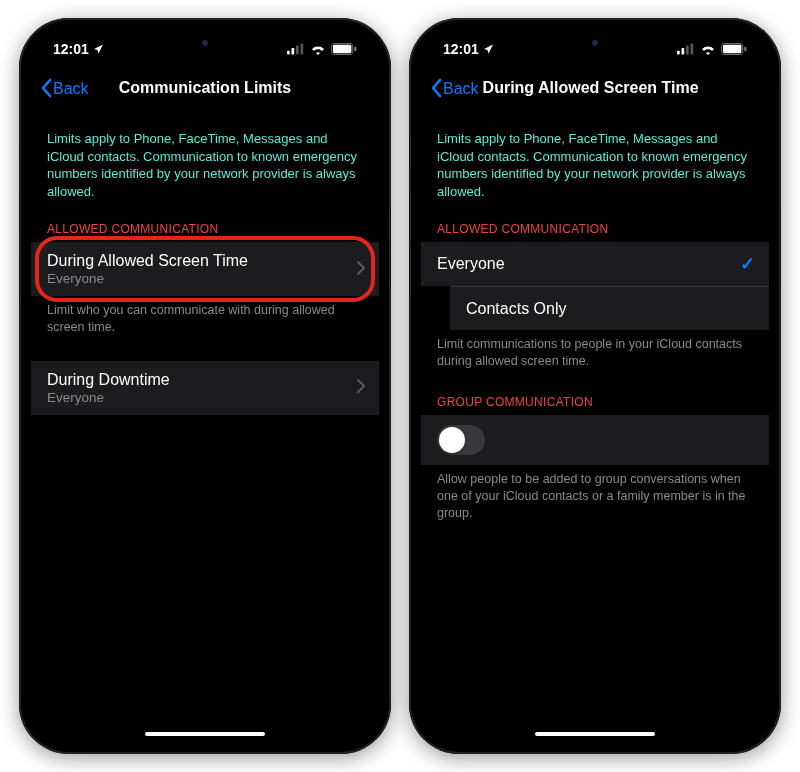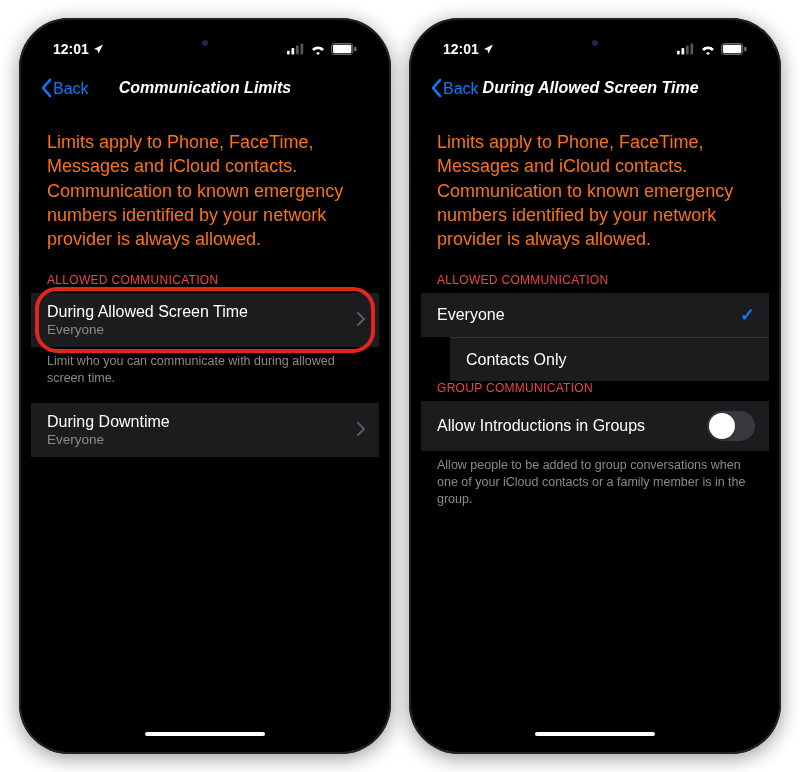--- a/index.html
+++ b/index.html
@@ -82,32 +82,31 @@
     cursor: pointer;
   }
   .back svg { margin-right: -2px; }
   .nav-title {
     position:absolute;
     left:0; right:0;
     text-align:center;
     font-size: 16px;
     font-weight: 600;
     pointer-events:none;
-    font-style:italic;
   }
   .phone2 .nav-title { left: 70px; right:auto; text-align:left; position:static; margin-left:4px;}
   .content {
     position: absolute;
     top: 84px; left: 0; right: 0; bottom: 0;
     padding: 16px 0 0 0;
     font-size: 14px;
   }
   .desc {
-    color: #f97316;
-    font-size: 18px;
+    color: #5eead4;
+    font-size: 13px;
     line-height: 1.35;
     padding: 0 16px 22px 16px;
   }
   .section-header {
     color: #ef4444;
     font-size: 12px;
     letter-spacing: 0.3px;
     padding: 0 16px 6px 16px;
   }
   .cell {
@@ -123,21 +122,21 @@
   .cell + .cell { border-top: 0.5px solid #333; margin-left: 29px; }
   .cell .text { display:flex; flex-direction:column; }
   .cell .title { font-size: 16px; color: #fff; }
   .cell .sub { font-size: 13.5px; color: #8a8a8d; margin-top:1px;}
   .chevron { color: #5a5a5e; }
   .check { color: #0a7cff; font-size: 18px; font-weight:600; }
   .footer-note {
     color: #8a8a8d;
     font-size: 12.5px;
     line-height: 1.35;
-    padding: 6px 16px 16px 16px;
+    padding: 6px 16px 25px 16px;
   }
   .highlight {
     position:absolute;
     border: 4px solid #e1261c;
     border-radius: 22px;
     pointer-events: none;
   }
   .toggle {
     width: 48px; height: 30px;
     background: #39393d;
@@ -289,24 +288,24 @@
       <div class="desc">Limits apply to Phone, FaceTime, Messages and iCloud contacts. Communication to known emergency numbers identified by your network provider is always allowed.</div>
 
       <div class="section-header">ALLOWED COMMUNICATION</div>
       <div class="cell">
         <span class="title">Everyone</span>
         <span class="check">✓</span>
       </div>
       <div class="cell">
         <span class="title">Contacts Only</span>
       </div>
+      <div class="footer-note">Limit communications to people in your iCloud contacts during allowed screen time.</div>
 
       <div class="section-header">GROUP COMMUNICATION</div>
       <div class="cell">
-        <span class="title">Allow Introductions in Groups</span>
         <span class="toggle">
             <span class="knob"></span>
           </span>
       </div>
       <div class="footer-note">Allow people to be added to group conversations when one of your iCloud contacts or a family member is in the group.</div>
     </div>
 
     <div class="home-indicator"></div>
   </div>
 </div>

